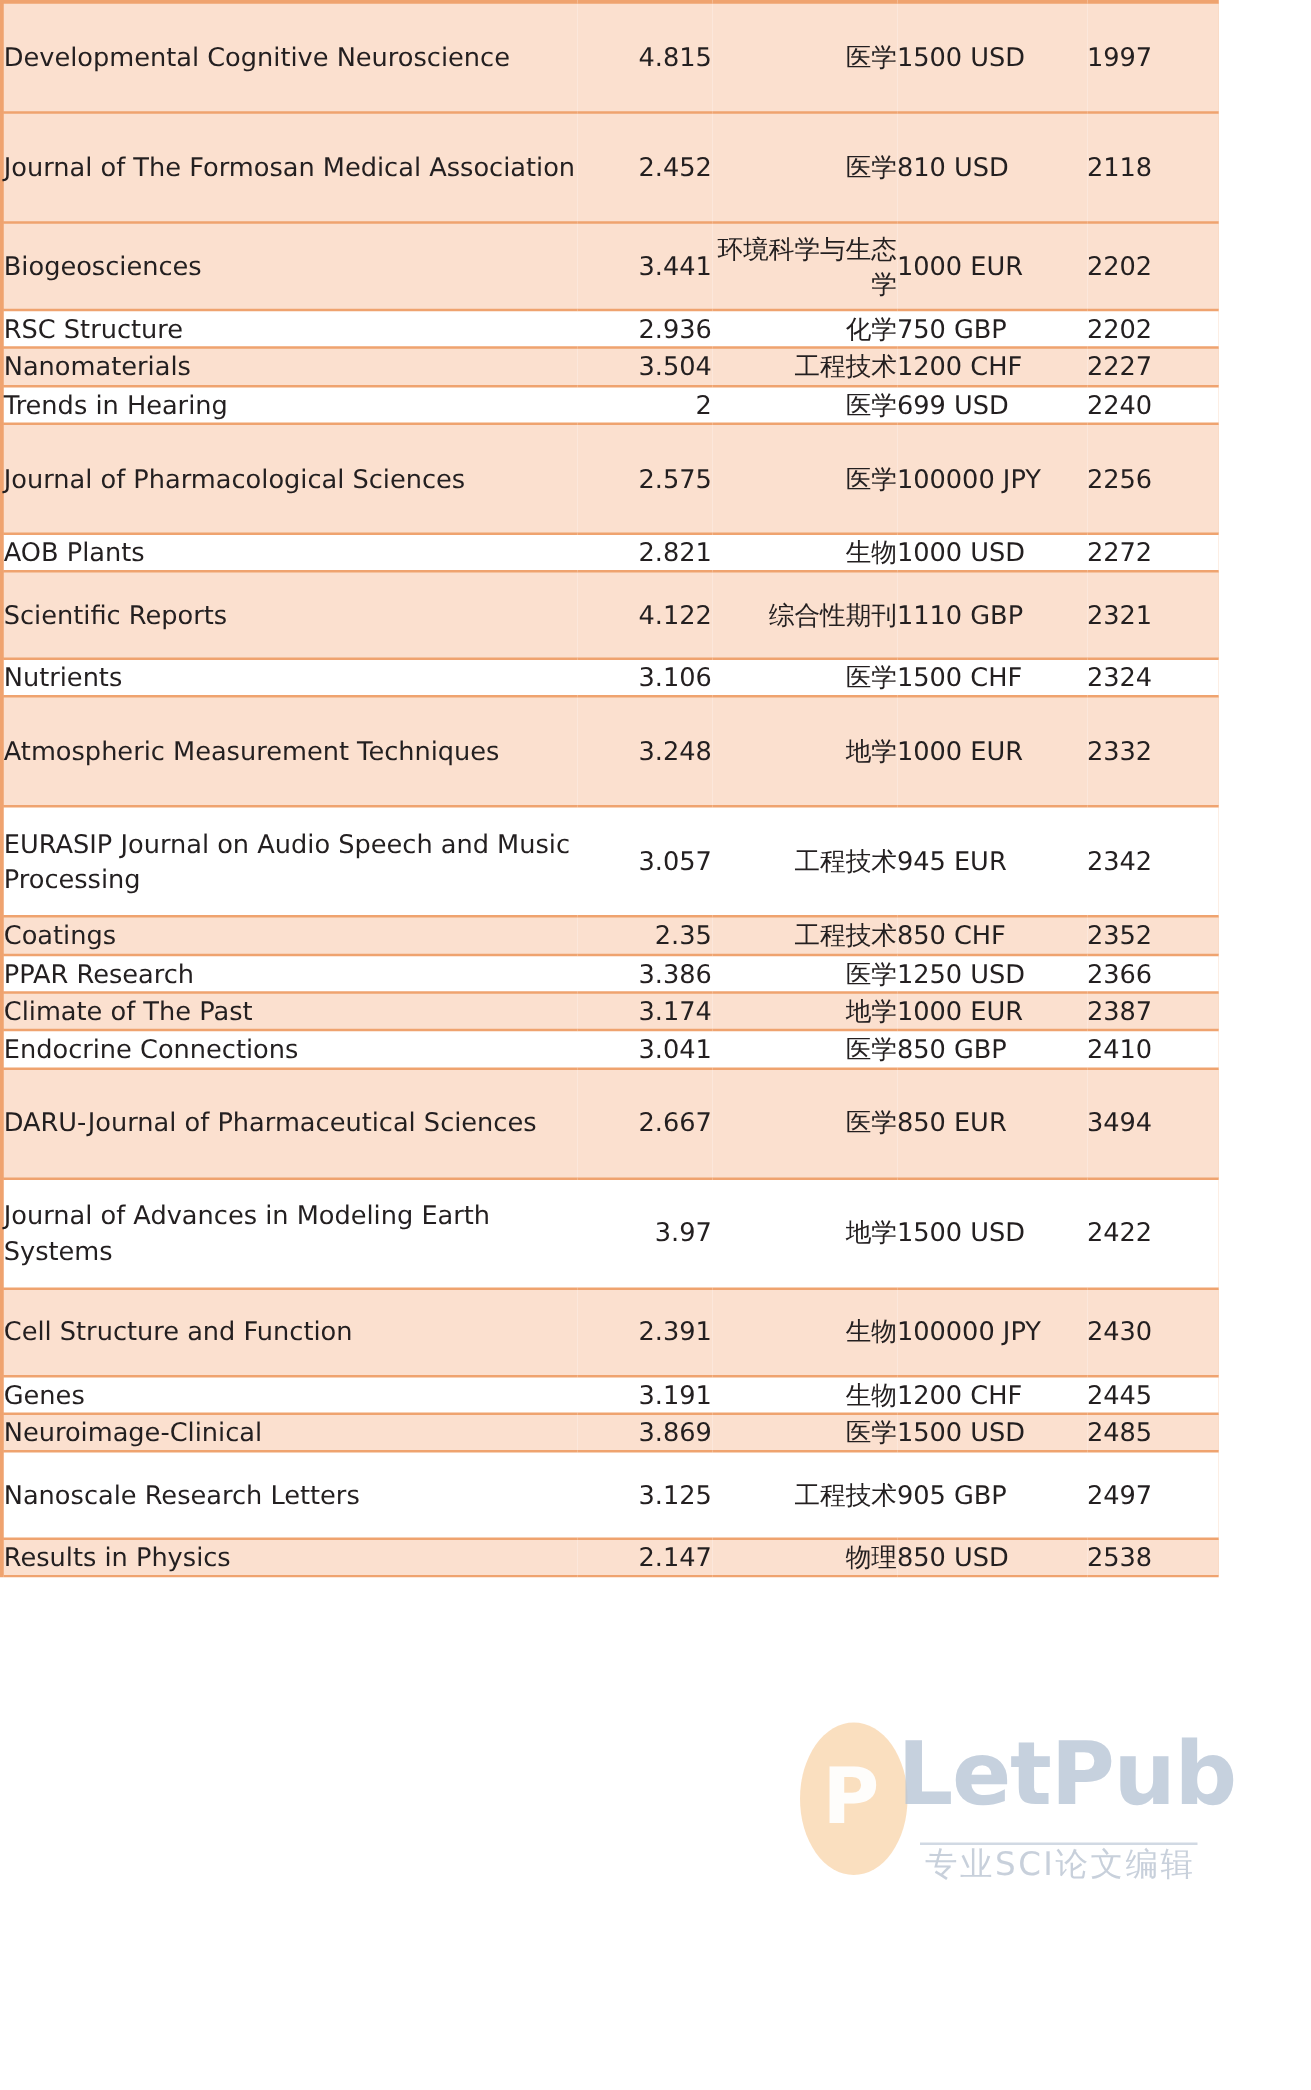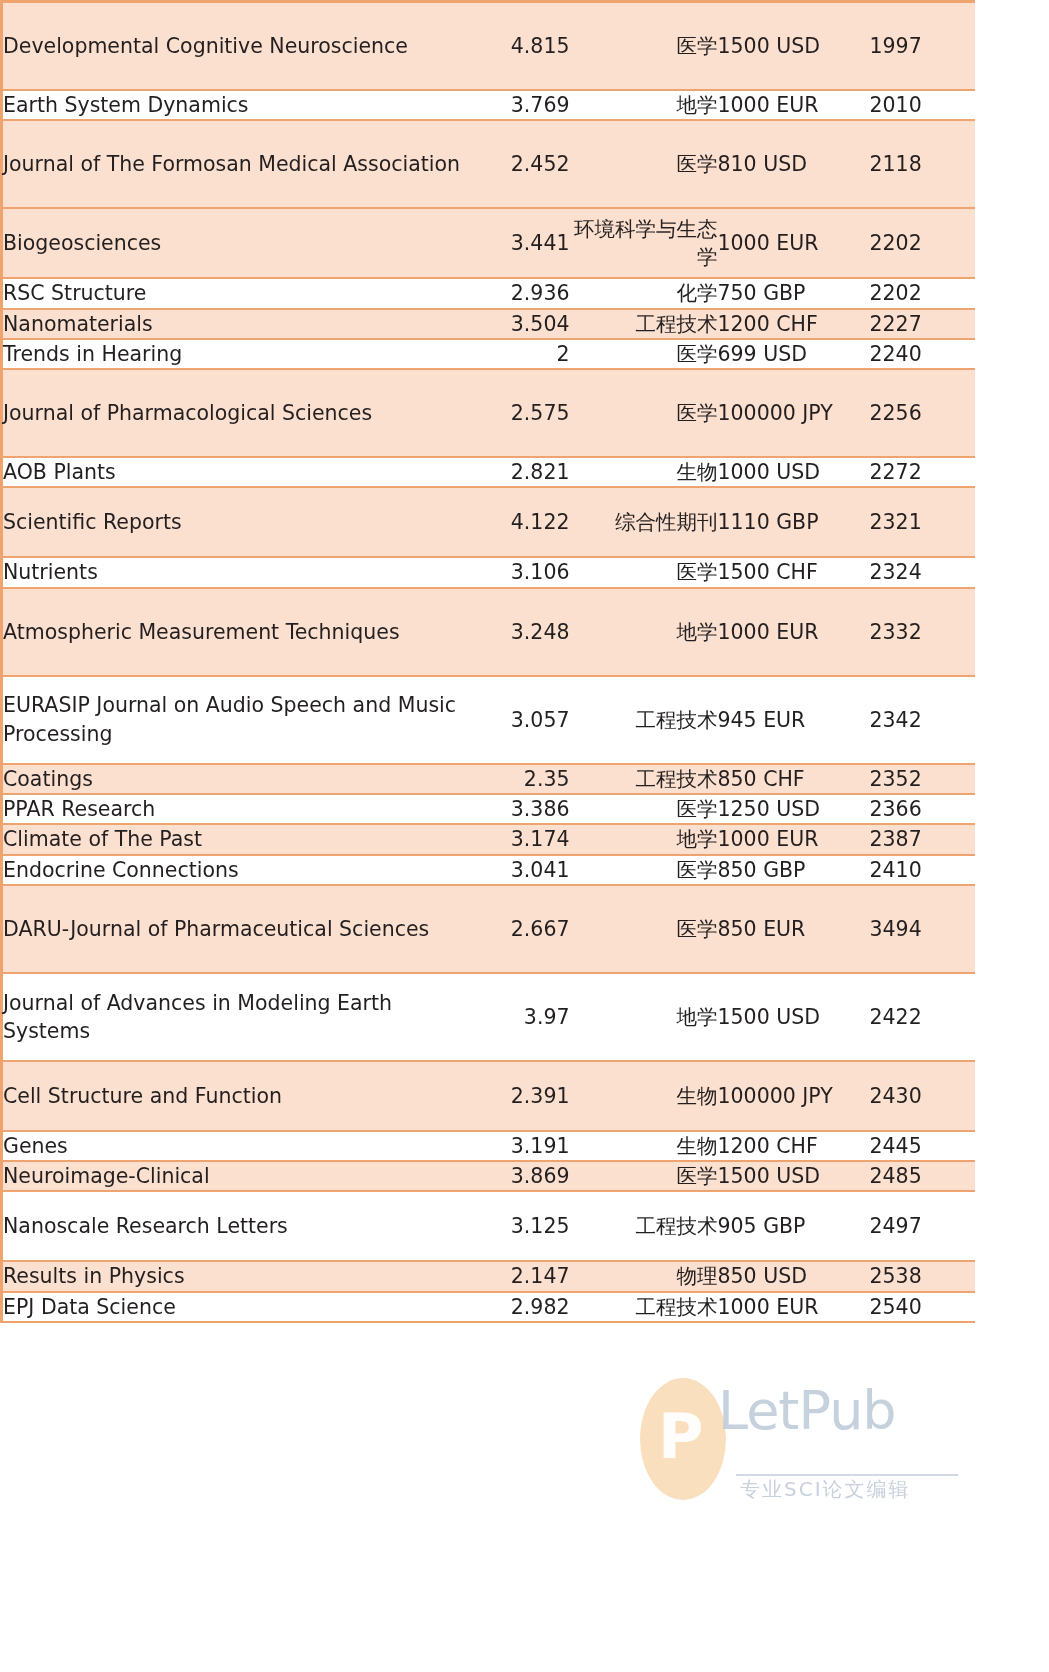--- a/index.html
+++ b/index.html
@@ -105,42 +105,42 @@
     font-weight: bold;
     color: #ffffff;
     font-family: "DejaVu Sans", "Liberation Sans", sans-serif;
     opacity: 0.95;
     line-height: 1;
   }
   #watermark .wm-text {
     position: absolute;
     left: 78px;
     top: 14px;
-    font-size: 54px;
-    font-weight: normal;
+    font-size: 70px;
+    font-weight: bold;
     letter-spacing: -1px;
     color: #b9c6d6;
     opacity: 0.80;
     line-height: 1;
     font-family: "DejaVu Sans", "Liberation Sans", sans-serif;
   }
   #watermark .wm-rule {
     position: absolute;
     left: 96px;
     top: 104px;
     width: 222px;
     height: 2px;
     background: #c6d0dc;
     opacity: 0.8;
   }
   #watermark .wm-sub {
     position: absolute;
     left: 100px;
     top: 106px;
-    font-size: 20px;
+    font-size: 26px;
     letter-spacing: 2px;
     color: #c3ccd8;
     opacity: 0.9;
     line-height: 1.3;
     font-family: "DejaVu Sans", "Liberation Sans", sans-serif;
   }
 </style>
 </head>
 <body>
 
@@ -154,27 +154,20 @@
         <col class="c-num">
     </colgroup>
     <tbody id="table-body">
         <tr class="row-shaded h-tall">
           <td class="cell-name">Developmental Cognitive Neuroscience</td>
           <td class="cell-if">4.815</td>
           <td class="cell-cat">医学</td>
           <td class="cell-apc">1500 USD</td>
           <td class="cell-num">1997</td>
         </tr>
-        <tr class="row-plain h-short">
-          <td class="cell-name">Earth System Dynamics</td>
-          <td class="cell-if">3.769</td>
-          <td class="cell-cat">地学</td>
-          <td class="cell-apc">1000 EUR</td>
-          <td class="cell-num">2010</td>
-        </tr>
         <tr class="row-shaded h-tall">
           <td class="cell-name">Journal of The Formosan Medical Association</td>
           <td class="cell-if">2.452</td>
           <td class="cell-cat">医学</td>
           <td class="cell-apc">810 USD</td>
           <td class="cell-num">2118</td>
         </tr>
         <tr class="row-shaded h-mid">
           <td class="cell-name">Biogeosciences</td>
           <td class="cell-if">3.441</td>
@@ -314,27 +307,20 @@
           <td class="cell-cat">工程技术</td>
           <td class="cell-apc">905 GBP</td>
           <td class="cell-num">2497</td>
         </tr>
         <tr class="row-shaded h-short">
           <td class="cell-name">Results in Physics</td>
           <td class="cell-if">2.147</td>
           <td class="cell-cat">物理</td>
           <td class="cell-apc">850 USD</td>
           <td class="cell-num">2538</td>
-        </tr>
-        <tr class="row-plain h-short">
-          <td class="cell-name">EPJ Data Science</td>
-          <td class="cell-if">2.982</td>
-          <td class="cell-cat">工程技术</td>
-          <td class="cell-apc">1000 EUR</td>
-          <td class="cell-num">2540</td>
         </tr>
       </tbody>
   </table>
 </div>
 
 <div id="watermark">
   <div class="wm-oval"></div>
   <div class="wm-p">P</div>
   <div class="wm-text">LetPub</div>
   <div class="wm-rule"></div>

